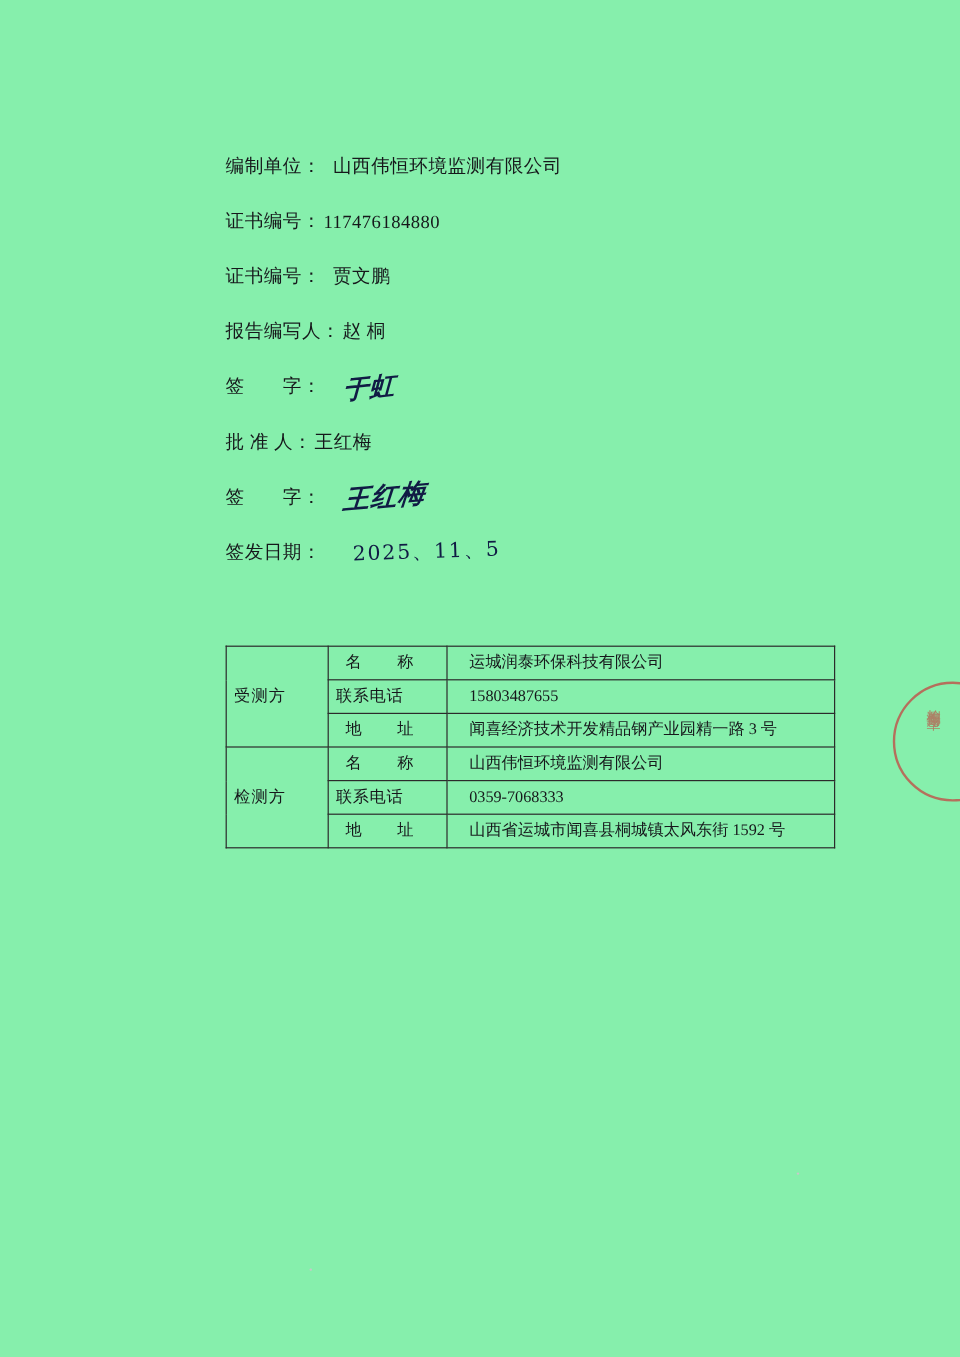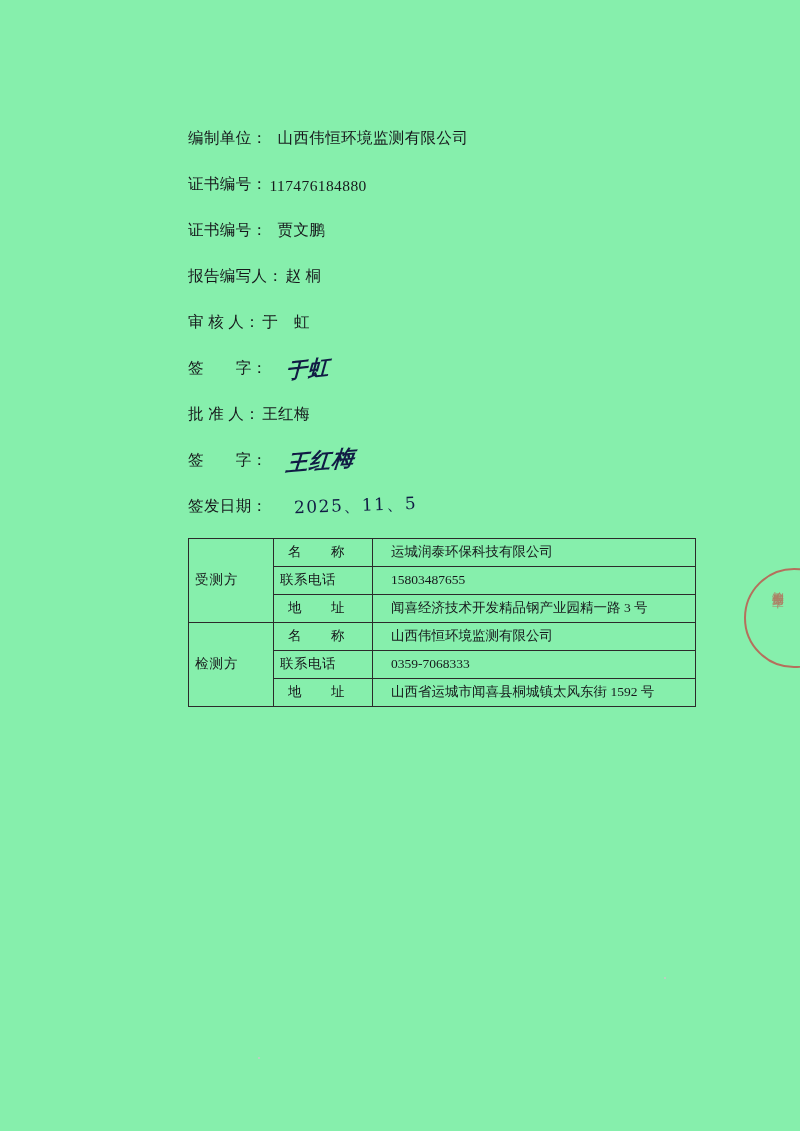--- a/index.html
+++ b/index.html
@@ -160,24 +160,20 @@
     <div class="info-row">
       <span class="info-label">证书编号：</span>
       <span class="info-value gap">贾文鹏</span>
     </div>
 
     <div class="info-row">
       <span class="info-label">报告编写人：</span>
       <span class="info-value">赵 桐</span>
     </div>
 
-    <div class="info-row">
-      <span class="info-label">审 核 人：</span>
-      <span class="info-value">于　虹</span>
-    </div>
 
     <div class="info-row">
       <span class="info-label">签　　字：</span>
       <span class="sig">于虹</span>
     </div>
 
     <div class="info-row">
       <span class="info-label">批 准 人：</span>
       <span class="info-value">王红梅</span>
     </div>

